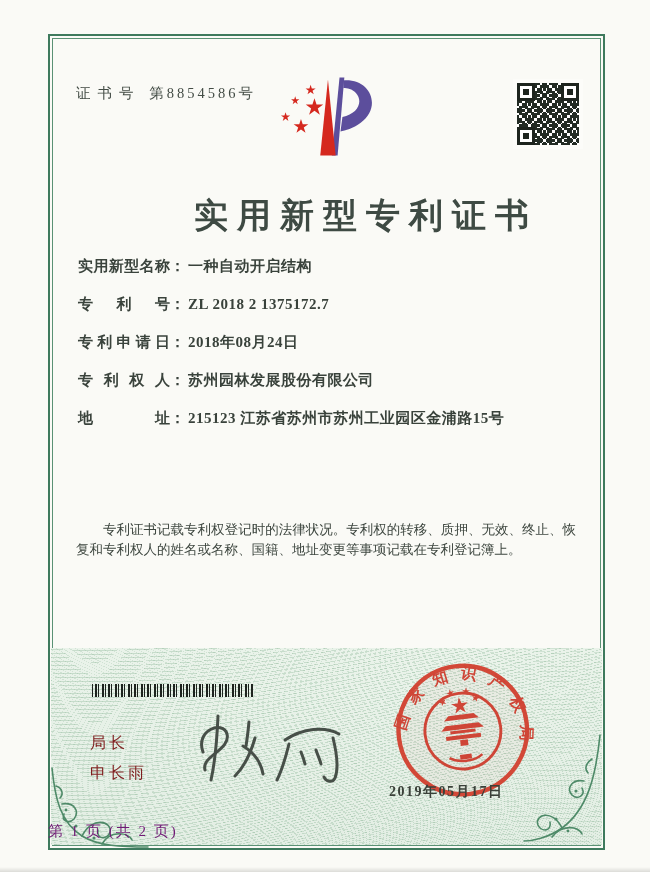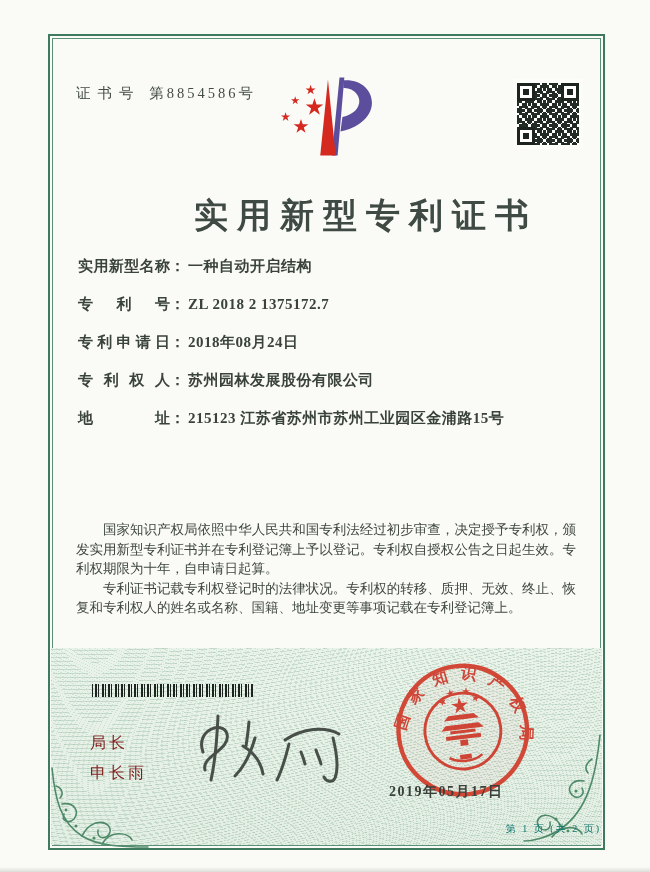--- a/index.html
+++ b/index.html
@@ -60,22 +60,22 @@
   .officer{position:absolute;left:90px;top:728px;z-index:4;font-size:16px;
     line-height:30px;letter-spacing:3px;color:#7f1d1d;}
   .signature{position:absolute;left:185px;top:710px;z-index:4;}
   .signature svg path{stroke:#474f48;stroke-width:3;fill:none;stroke-linecap:round;}
 
   .seal{position:absolute;left:390px;top:659px;width:146px;height:146px;z-index:5;
     transform:rotate(-7deg);opacity:.92;}
   .seal-date{position:absolute;left:389px;top:783px;z-index:6;font-size:14px;
     letter-spacing:1.5px;color:#3a4039;font-weight:600;}
 
-  .footer{position:absolute;left:48px;top:822px;width:553px;z-index:4;text-align:right;
-    font-size:10px;letter-spacing:2px;color:#0f766e;}
+  .footer{position:absolute;left:48px;top:822px;width:553px;z-index:4;text-align:left;
+    font-size:15px;letter-spacing:2px;color:#701a75;}
   .page-edge{position:absolute;left:0;bottom:0;width:100%;height:5px;
     background:linear-gradient(rgba(0,0,0,0),rgba(0,0,0,.12));}
 </style>
 </head>
 <body>
 
 <div class="page">
 
   <div class="border-outer">
     <div class="border-inner"></div>
@@ -149,21 +149,20 @@
     </div>
     <div class="f-row">
       <span class="f-label">专利权人</span><span class="f-colon">：</span><span class="f-value">苏州园林发展股份有限公司</span>
     </div>
     <div class="f-row">
       <span class="f-label">地址</span><span class="f-colon">：</span><span class="f-value">215123 江苏省苏州市苏州工业园区金浦路15号</span>
     </div>
   </div>
 
   <div class="paras">
-    <p>国家知识产权局依照中华人民共和国专利法经过初步审查，决定授予专利权，颁发实用新型专利证书并在专利登记簿上予以登记。专利权自授权公告之日起生效。专利权期限为十年，自申请日起算。</p>
     <p>专利证书记载专利权登记时的法律状况。专利权的转移、质押、无效、终止、恢复和专利权人的姓名或名称、国籍、地址变更等事项记载在专利登记簿上。</p>
   </div>
 
   <div class="barcode"></div>
 
   <div class="officer">
     <div>局长</div>
     <div>申长雨</div>
   </div>
 

